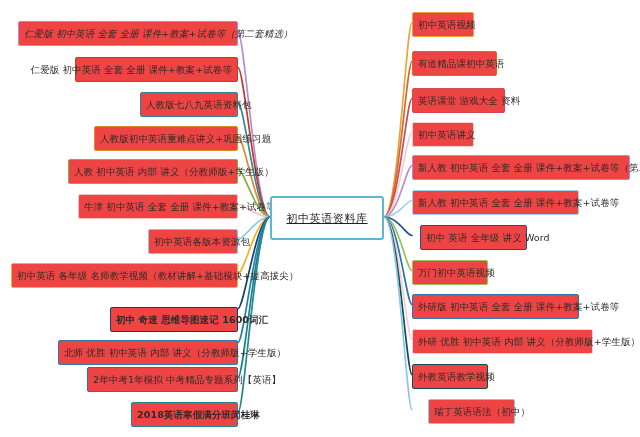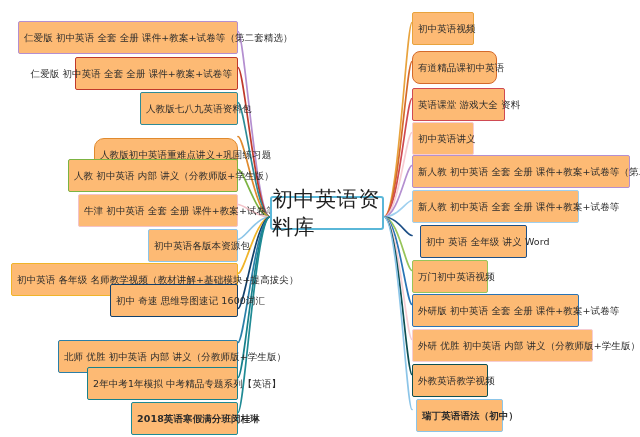--- a/index.html
+++ b/index.html
@@ -19,56 +19,57 @@
     position: absolute;
     left: 0;
     top: 0;
     width: 640px;
     height: 437px;
     pointer-events: none;
   }
   .node {
     position: absolute;
     box-sizing: border-box;
-    background: #fdba74;
+    background: #ef4444;
     border: 1px solid #999;
     border-radius: 2px;
     display: flex;
     align-items: center;
     white-space: nowrap;
-    height: 33px;
+    height: 25px;
     padding: 1px 5px;
     font-size: 9.5px;
     line-height: 1;
     color: #2b2b2b;
     letter-spacing: 0.1px;
   }
   .node.left {
     justify-content: flex-start;
   }
   .node.right {
     justify-content: flex-start;
   }
   #center-node {
     position: absolute;
     left: 270px;
     top: 196px;
     width: 114px;
-    height: 34px;
+    height: 44px;
     box-sizing: border-box;
     background: #ffffff;
     border: 2px solid #5ab7d8;
     border-radius: 3px;
     display: flex;
     align-items: center;
     justify-content: center;
-    font-size: 21px;
+    font-size: 11px;
     color: #1f1f1f;
     letter-spacing: 0.6px;
     z-index: 5;
+    text-decoration: underline;
   }
 </style>
 </head>
 <body>
 
 <div id="canvas">
 
   <svg id="edges" viewBox="0 0 640 437" xmlns="http://www.w3.org/2000/svg">
       <path d="M 270 217 C 256 217, 244.4 31.5, 238 31.5" stroke="#b48fd0" fill="none" stroke-width="1.7" stroke-linecap="round"></path>
       <path d="M 270 217 C 256 217, 244.4 67.5, 238 67.5" stroke="#c0392b" fill="none" stroke-width="1.7" stroke-linecap="round"></path>
@@ -94,62 +95,62 @@
       <path d="M 384 217 C 398 217, 406.4 339.5, 412 339.5" stroke="#f6cdd3" fill="none" stroke-width="1.7" stroke-linecap="round"></path>
       <path d="M 384 217 C 398 217, 406.4 374.5, 412 374.5" stroke="#0d4f52" fill="none" stroke-width="1.7" stroke-linecap="round"></path>
       <path d="M 384 217 C 398 217, 406.4 409.5, 412 409.5" stroke="#8cc5e8" fill="none" stroke-width="1.7" stroke-linecap="round"></path>
     </svg>
 
   <div id="center-node">
     <span>初中英语资料库</span>
   </div>
 
   <div id="left-nodes">
-      <div class="node left" style="left: 18px; top: 21px; width: 220px; border-color: rgb(180, 143, 208);">
+      <div class="node left" style="left: 18px; top: 21px; width: 220px; border-color: rgb(180, 143, 208); font-style: italic;">
         <span>仁爱版 初中英语 全套 全册 课件+教案+试卷等（第二套精选）</span>
       </div>
       <div class="node left" style="left: 75px; top: 57px; width: 163px; border-color: rgb(192, 57, 43); justify-content: flex-end;">
         <span>仁爱版 初中英语 全套 全册 课件+教案+试卷等</span>
       </div>
       <div class="node left" style="left: 140px; top: 92px; width: 98px; border-color: rgb(46, 139, 150);">
         <span>人教版七八九英语资料包</span>
       </div>
-      <div class="node left" style="left: 94px; top: 138px; width: 144px; border-color: rgb(224, 138, 46); border-radius: 10px;">
+      <div class="node left" style="left: 94px; top: 126px; width: 144px; border-color: rgb(224, 138, 46);">
         <span>人教版初中英语重难点讲义+巩固练习题</span>
       </div>
       <div class="node left" style="left: 68px; top: 159px; width: 170px; border-color: rgb(124, 179, 66);">
         <span>人教 初中英语 内部 讲义（分教师版+学生版）</span>
       </div>
       <div class="node left" style="left: 78px; top: 194px; width: 160px; border-color: rgb(243, 195, 201);">
         <span>牛津 初中英语 全套 全册 课件+教案+试卷等</span>
       </div>
       <div class="node left" style="left: 148px; top: 229px; width: 90px; border-color: rgb(140, 197, 232);">
         <span>初中英语各版本资源包</span>
       </div>
       <div class="node left" style="left: 11px; top: 263px; width: 227px; border-color: rgb(240, 180, 41);">
         <span>初中英语 各年级 名师教学视频（教材讲解+基础模块+提高拔尖）</span>
       </div>
-      <div class="node left" style="left: 110px; top: 284px; width: 128px; border-color: rgb(18, 64, 107);">
+      <div class="node left" style="left: 110px; top: 307px; width: 128px; border-color: rgb(18, 64, 107); font-weight: bold;">
         <span>初中 奇速 思维导图速记 1600词汇</span>
       </div>
       <div class="node left" style="left: 58px; top: 340px; width: 180px; border-color: rgb(42, 127, 168);">
         <span>北师 优胜 初中英语 内部 讲义（分教师版+学生版）</span>
       </div>
       <div class="node left" style="left: 87px; top: 367px; width: 151px; border-color: rgb(24, 129, 140);">
         <span>2年中考1年模拟 中考精品专题系列【英语】</span>
       </div>
       <div class="node left" style="left: 131px; top: 402px; width: 107px; border-color: rgb(31, 138, 148); font-weight: bold;">
         <span>2018英语寒假满分班闵桂琳</span>
       </div>
     </div>
   <div id="right-nodes">
       <div class="node right" style="left: 412px; top: 12px; width: 62px; border-color: rgb(232, 163, 61);">
         <span>初中英语视频</span>
       </div>
-      <div class="node right" style="left: 412px; top: 51px; width: 85px; border-color: rgb(212, 105, 42); border-radius: 8px;">
+      <div class="node right" style="left: 412px; top: 51px; width: 85px; border-color: rgb(212, 105, 42);">
         <span>有道精品课初中英语</span>
       </div>
       <div class="node right" style="left: 412px; top: 88px; width: 93px; border-color: rgb(207, 74, 82);">
         <span>英语课堂 游戏大全 资料</span>
       </div>
       <div class="node right" style="left: 412px; top: 122px; width: 62px; border-color: rgb(246, 205, 211);">
         <span>初中英语讲义</span>
       </div>
       <div class="node right" style="left: 412px; top: 155px; width: 218px; border-color: rgb(180, 143, 208);">
         <span>新人教 初中英语 全套 全册 课件+教案+试卷等（第二套精选）</span>
@@ -165,18 +166,18 @@
       </div>
       <div class="node right" style="left: 412px; top: 294px; width: 167px; border-color: rgb(42, 115, 181);">
         <span>外研版 初中英语 全套 全册 课件+教案+试卷等</span>
       </div>
       <div class="node right" style="left: 412px; top: 329px; width: 181px; border-color: rgb(246, 205, 211);">
         <span>外研 优胜 初中英语 内部 讲义（分教师版+学生版）</span>
       </div>
       <div class="node right" style="left: 412px; top: 364px; width: 76px; border-color: rgb(13, 79, 82);">
         <span>外教英语教学视频</span>
       </div>
-      <div class="node right" style="left: 416px; top: 399px; width: 87px; border-color: rgb(140, 197, 232); font-weight: bold;">
+      <div class="node right" style="left: 428px; top: 399px; width: 87px; border-color: rgb(140, 197, 232);">
         <span>瑞丁英语语法（初中）</span>
       </div>
     </div>
 
 </div>
 
 </body></html>

